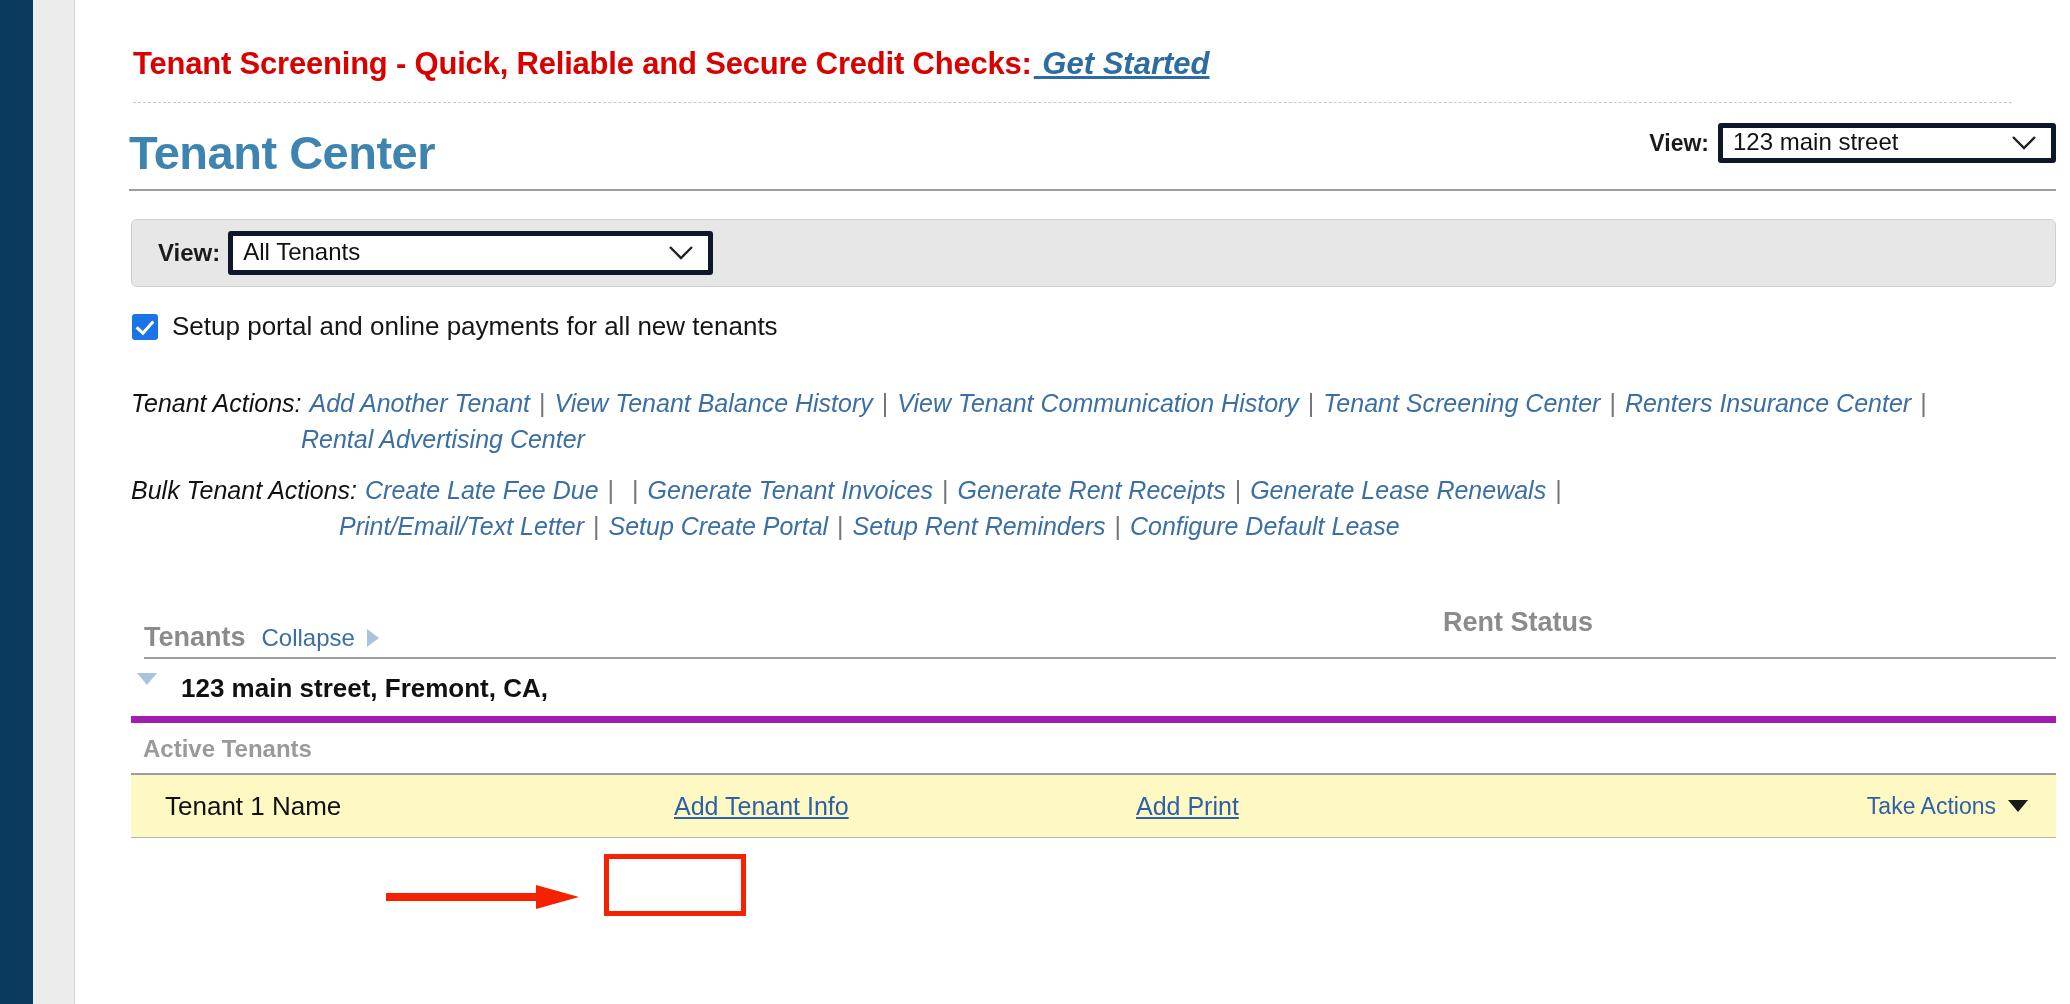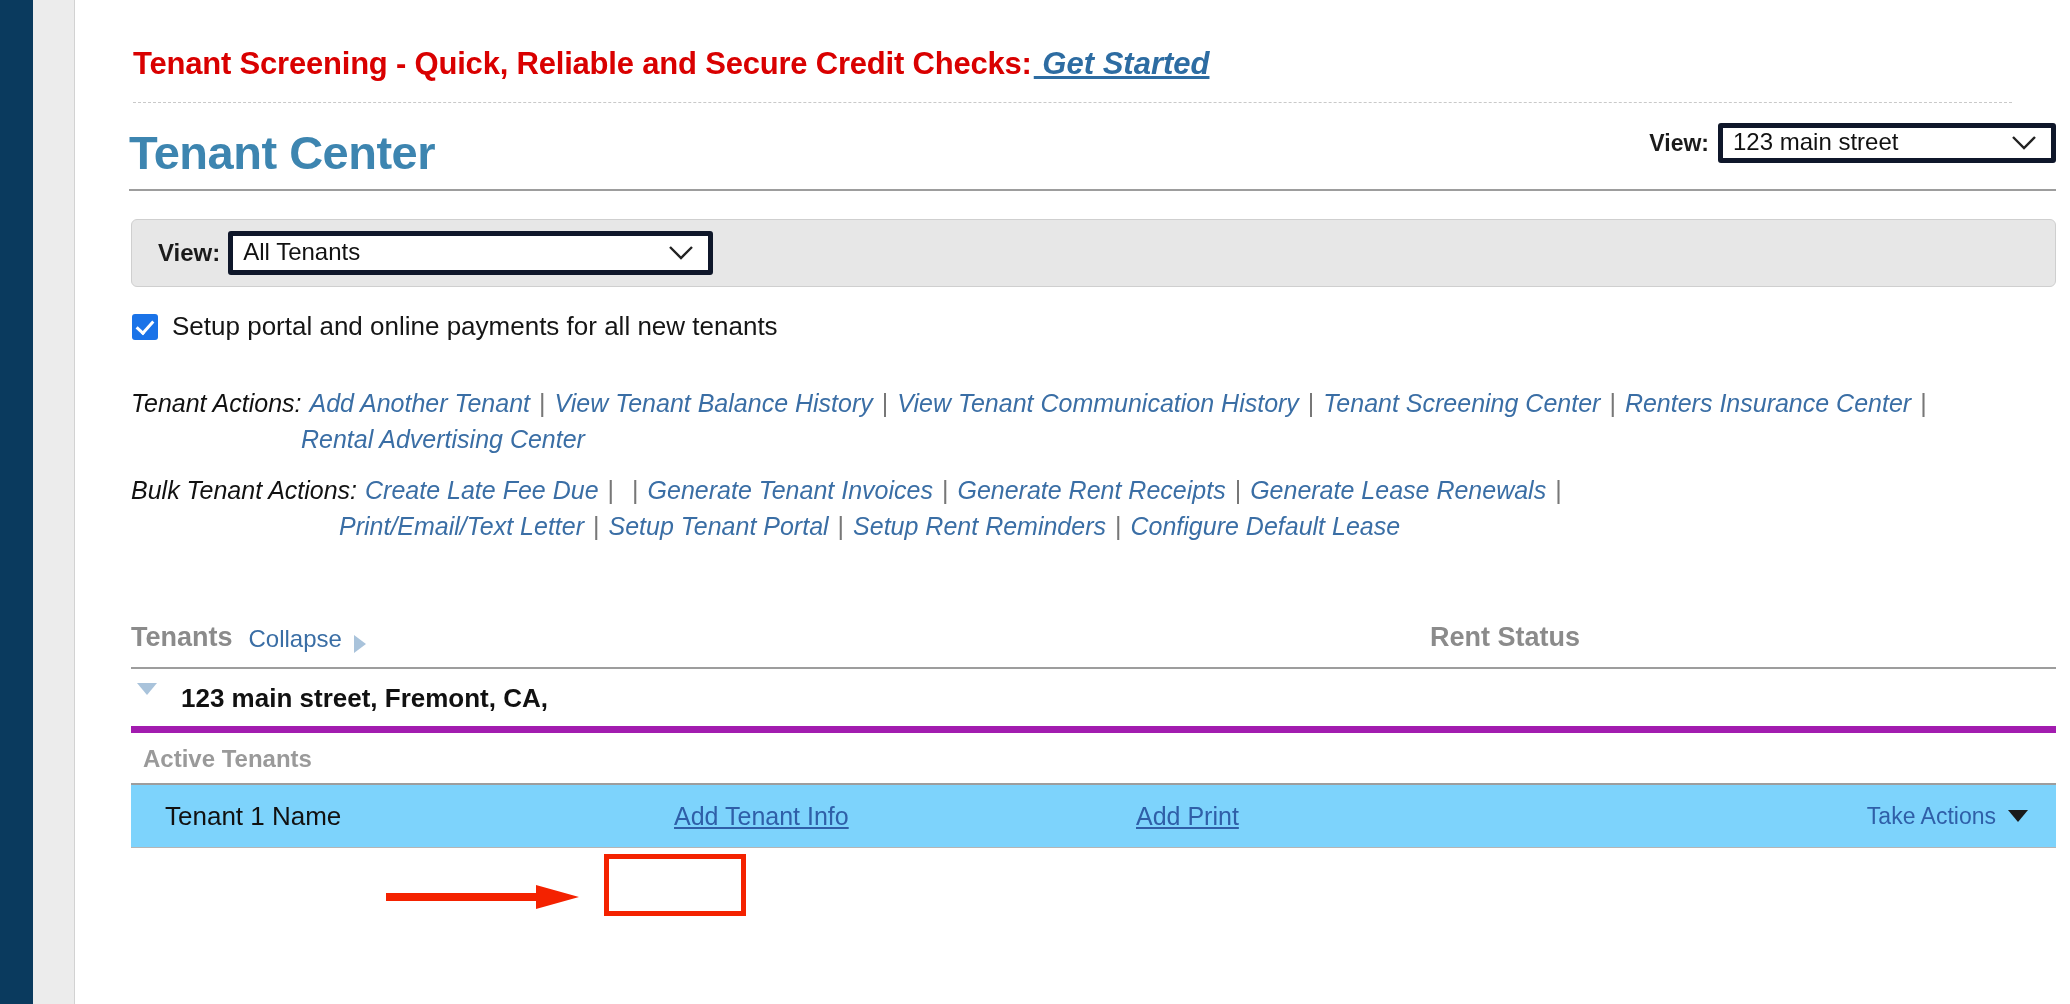--- a/index.html
+++ b/index.html
@@ -191,23 +191,24 @@
     color: #777;
     margin: 0 9px;
     font-style: normal;
   }
   .bulk-gap { margin-top: 16px; }
 
   
   .table-wrap { margin: 78px 14px 0 56px; }
   .th-row {
     display: flex;
-    align-items: flex-end;
-    padding-bottom: 14px;
+    align-items: center;
+    padding-bottom: 4px;
     border-bottom: 2px solid #9d9d9d;
+    margin-left: 13px;
   }
   .th-tenants {
     color: #8b8b8b;
     font-size: 27px;
     font-weight: bold;
   }
   .th-collapse {
     color: #3a6ea5;
     font-size: 24px;
     margin-left: 16px;
@@ -261,21 +262,21 @@
   .subhead-row {
     padding: 12px 0 10px 12px;
     border-bottom: 2px solid #9d9d9d;
   }
   .subhead {
     color: #9a9a9a;
     font-size: 24px;
     font-weight: bold;
   }
   .tenant-row {
-    background: #7dd3fc;
+    background: #fef9c3;
     height: 62px;
     display: flex;
     align-items: center;
     position: relative;
     border-bottom: 1px solid #b5b5b5;
   }
   .cell-name {
     font-size: 26px;
     color: #111;
     padding-left: 34px;
@@ -409,21 +410,21 @@
         <span class="sep">|</span>
         <a class="a-link">Generate Rent Receipts</a>
         <span class="sep">|</span>
         <a class="a-link">Generate Lease Renewals</a>
         <span class="sep">|</span>
       </div>
 
       <div class="action-line action-indent-2">
         <a class="a-link">Print/Email/Text Letter</a>
         <span class="sep">|</span>
-        <a class="a-link">Setup Tenant Portal</a>
+        <a class="a-link">Setup Create Portal</a>
         <span class="sep">|</span>
         <a class="a-link">Setup Rent Reminders</a>
         <span class="sep">|</span>
         <a class="a-link">Configure Default Lease</a>
       </div>
     </div>
 
     <div class="table-wrap">
 
       <div class="th-row">

